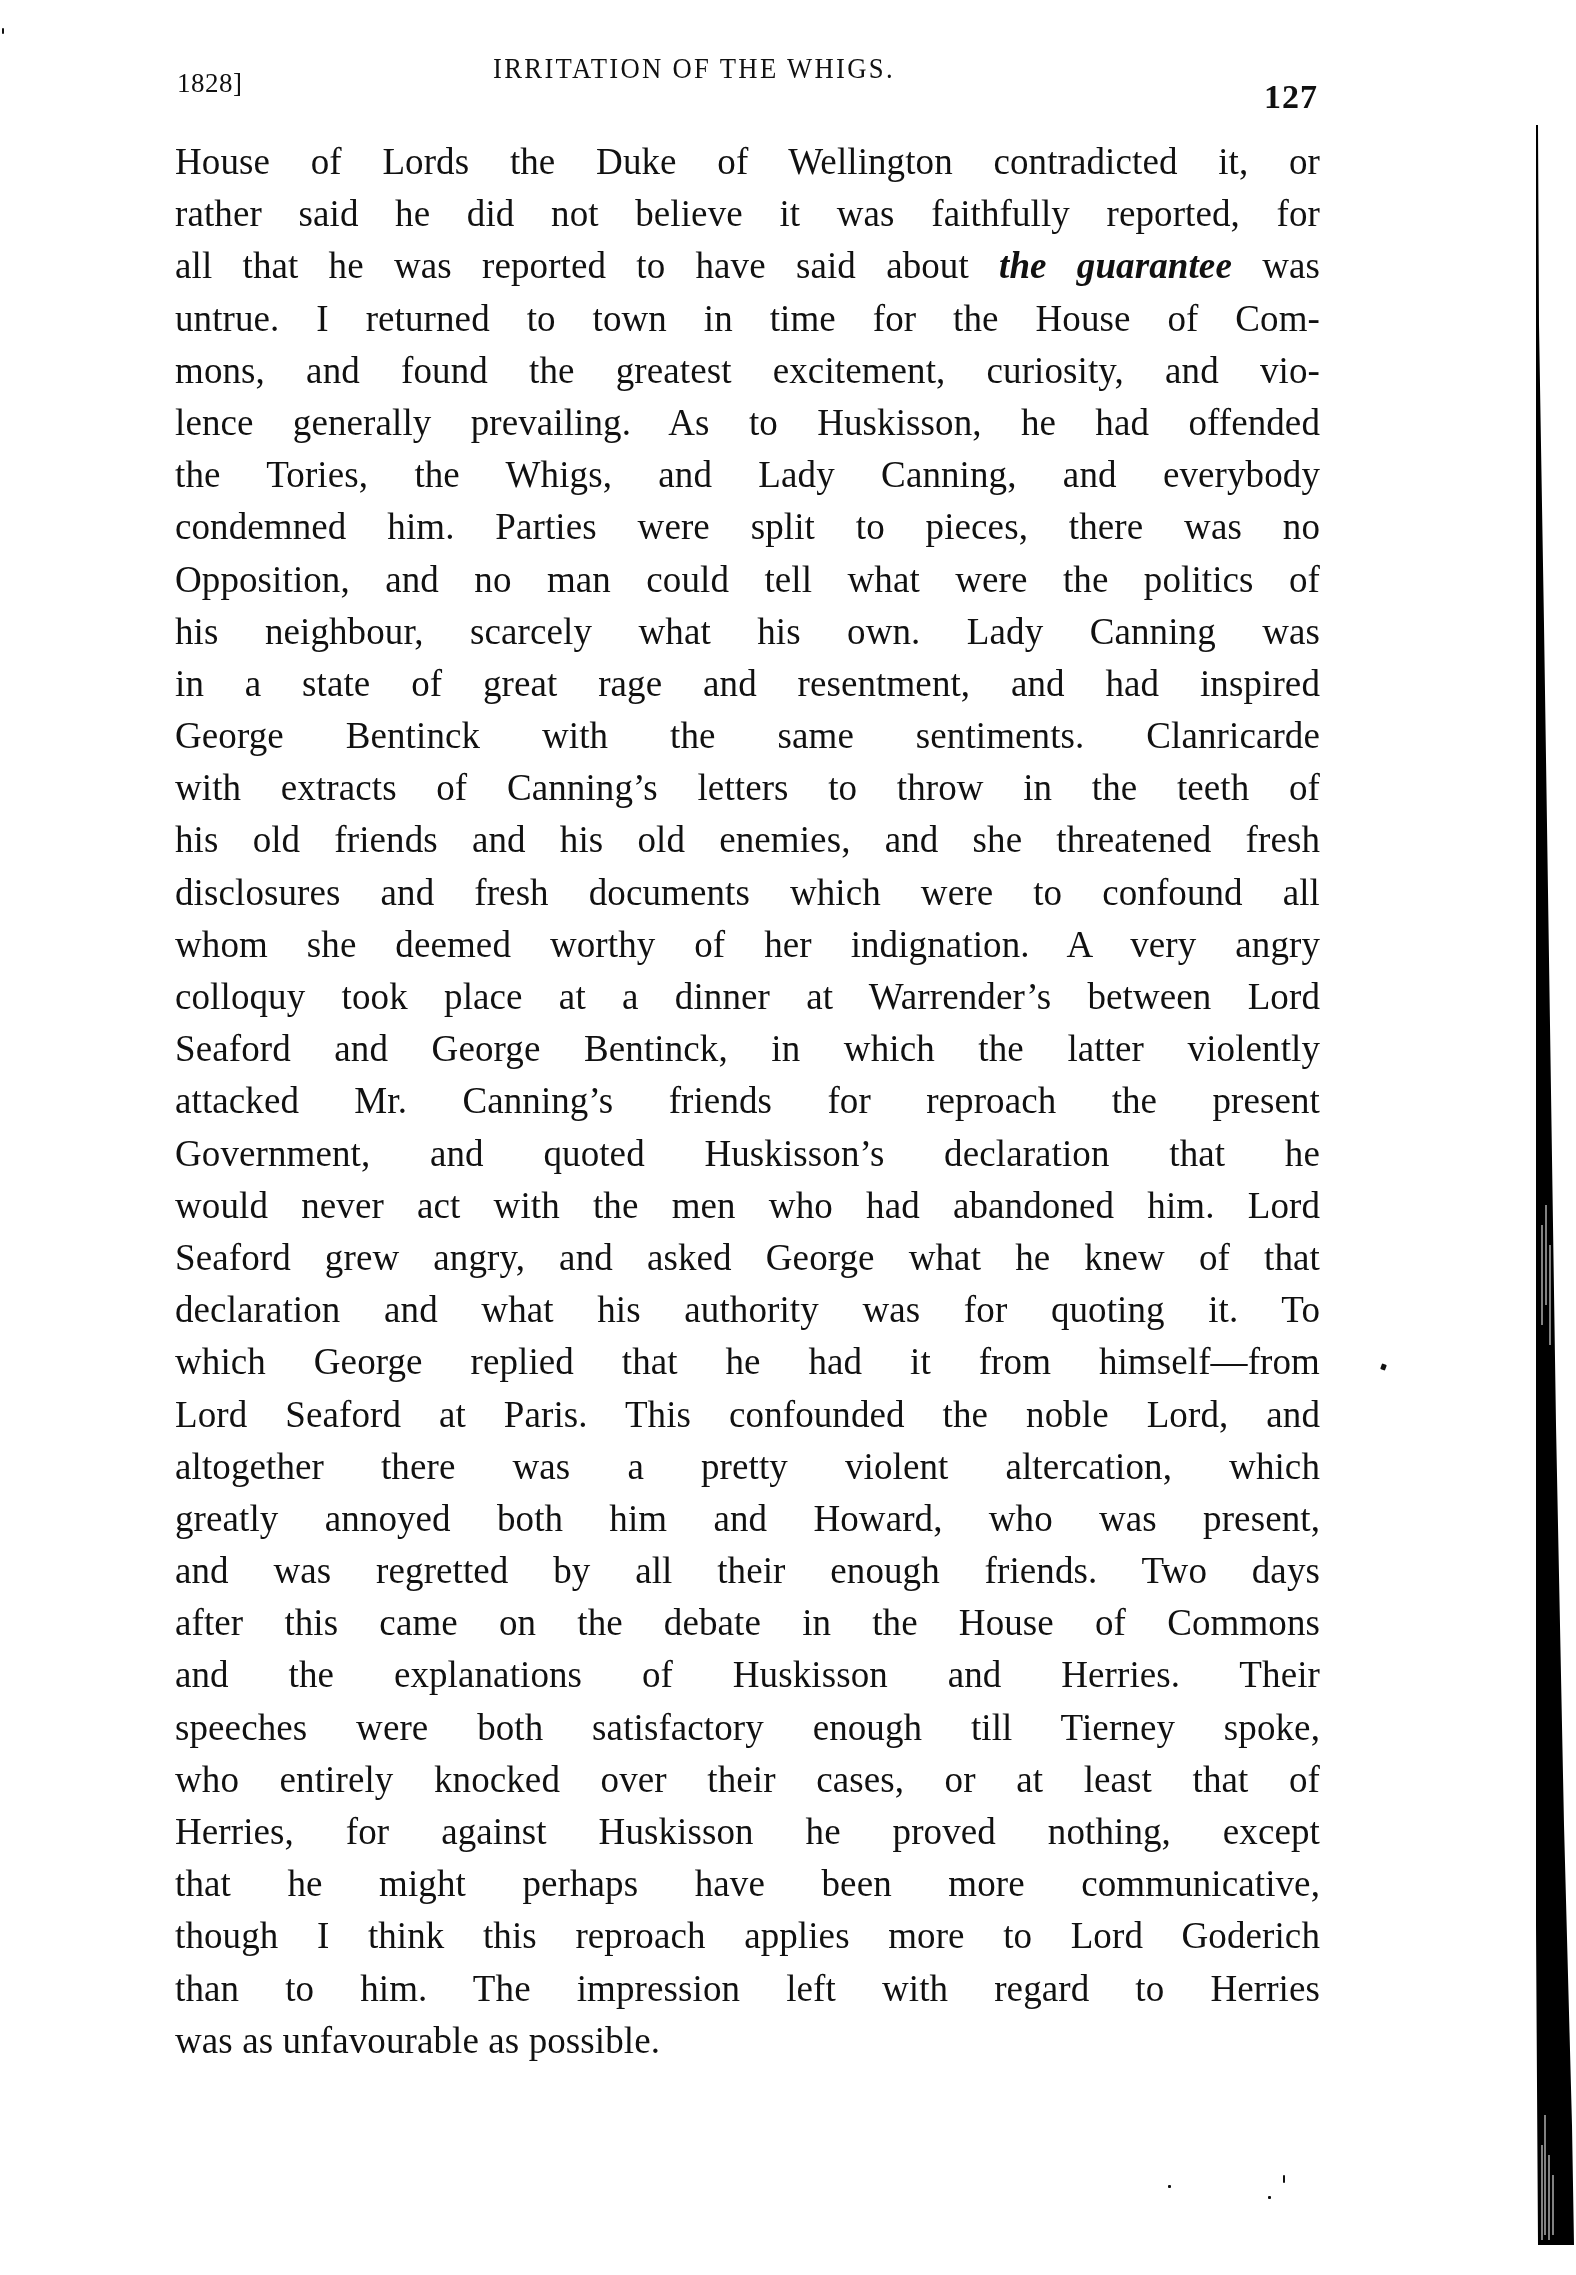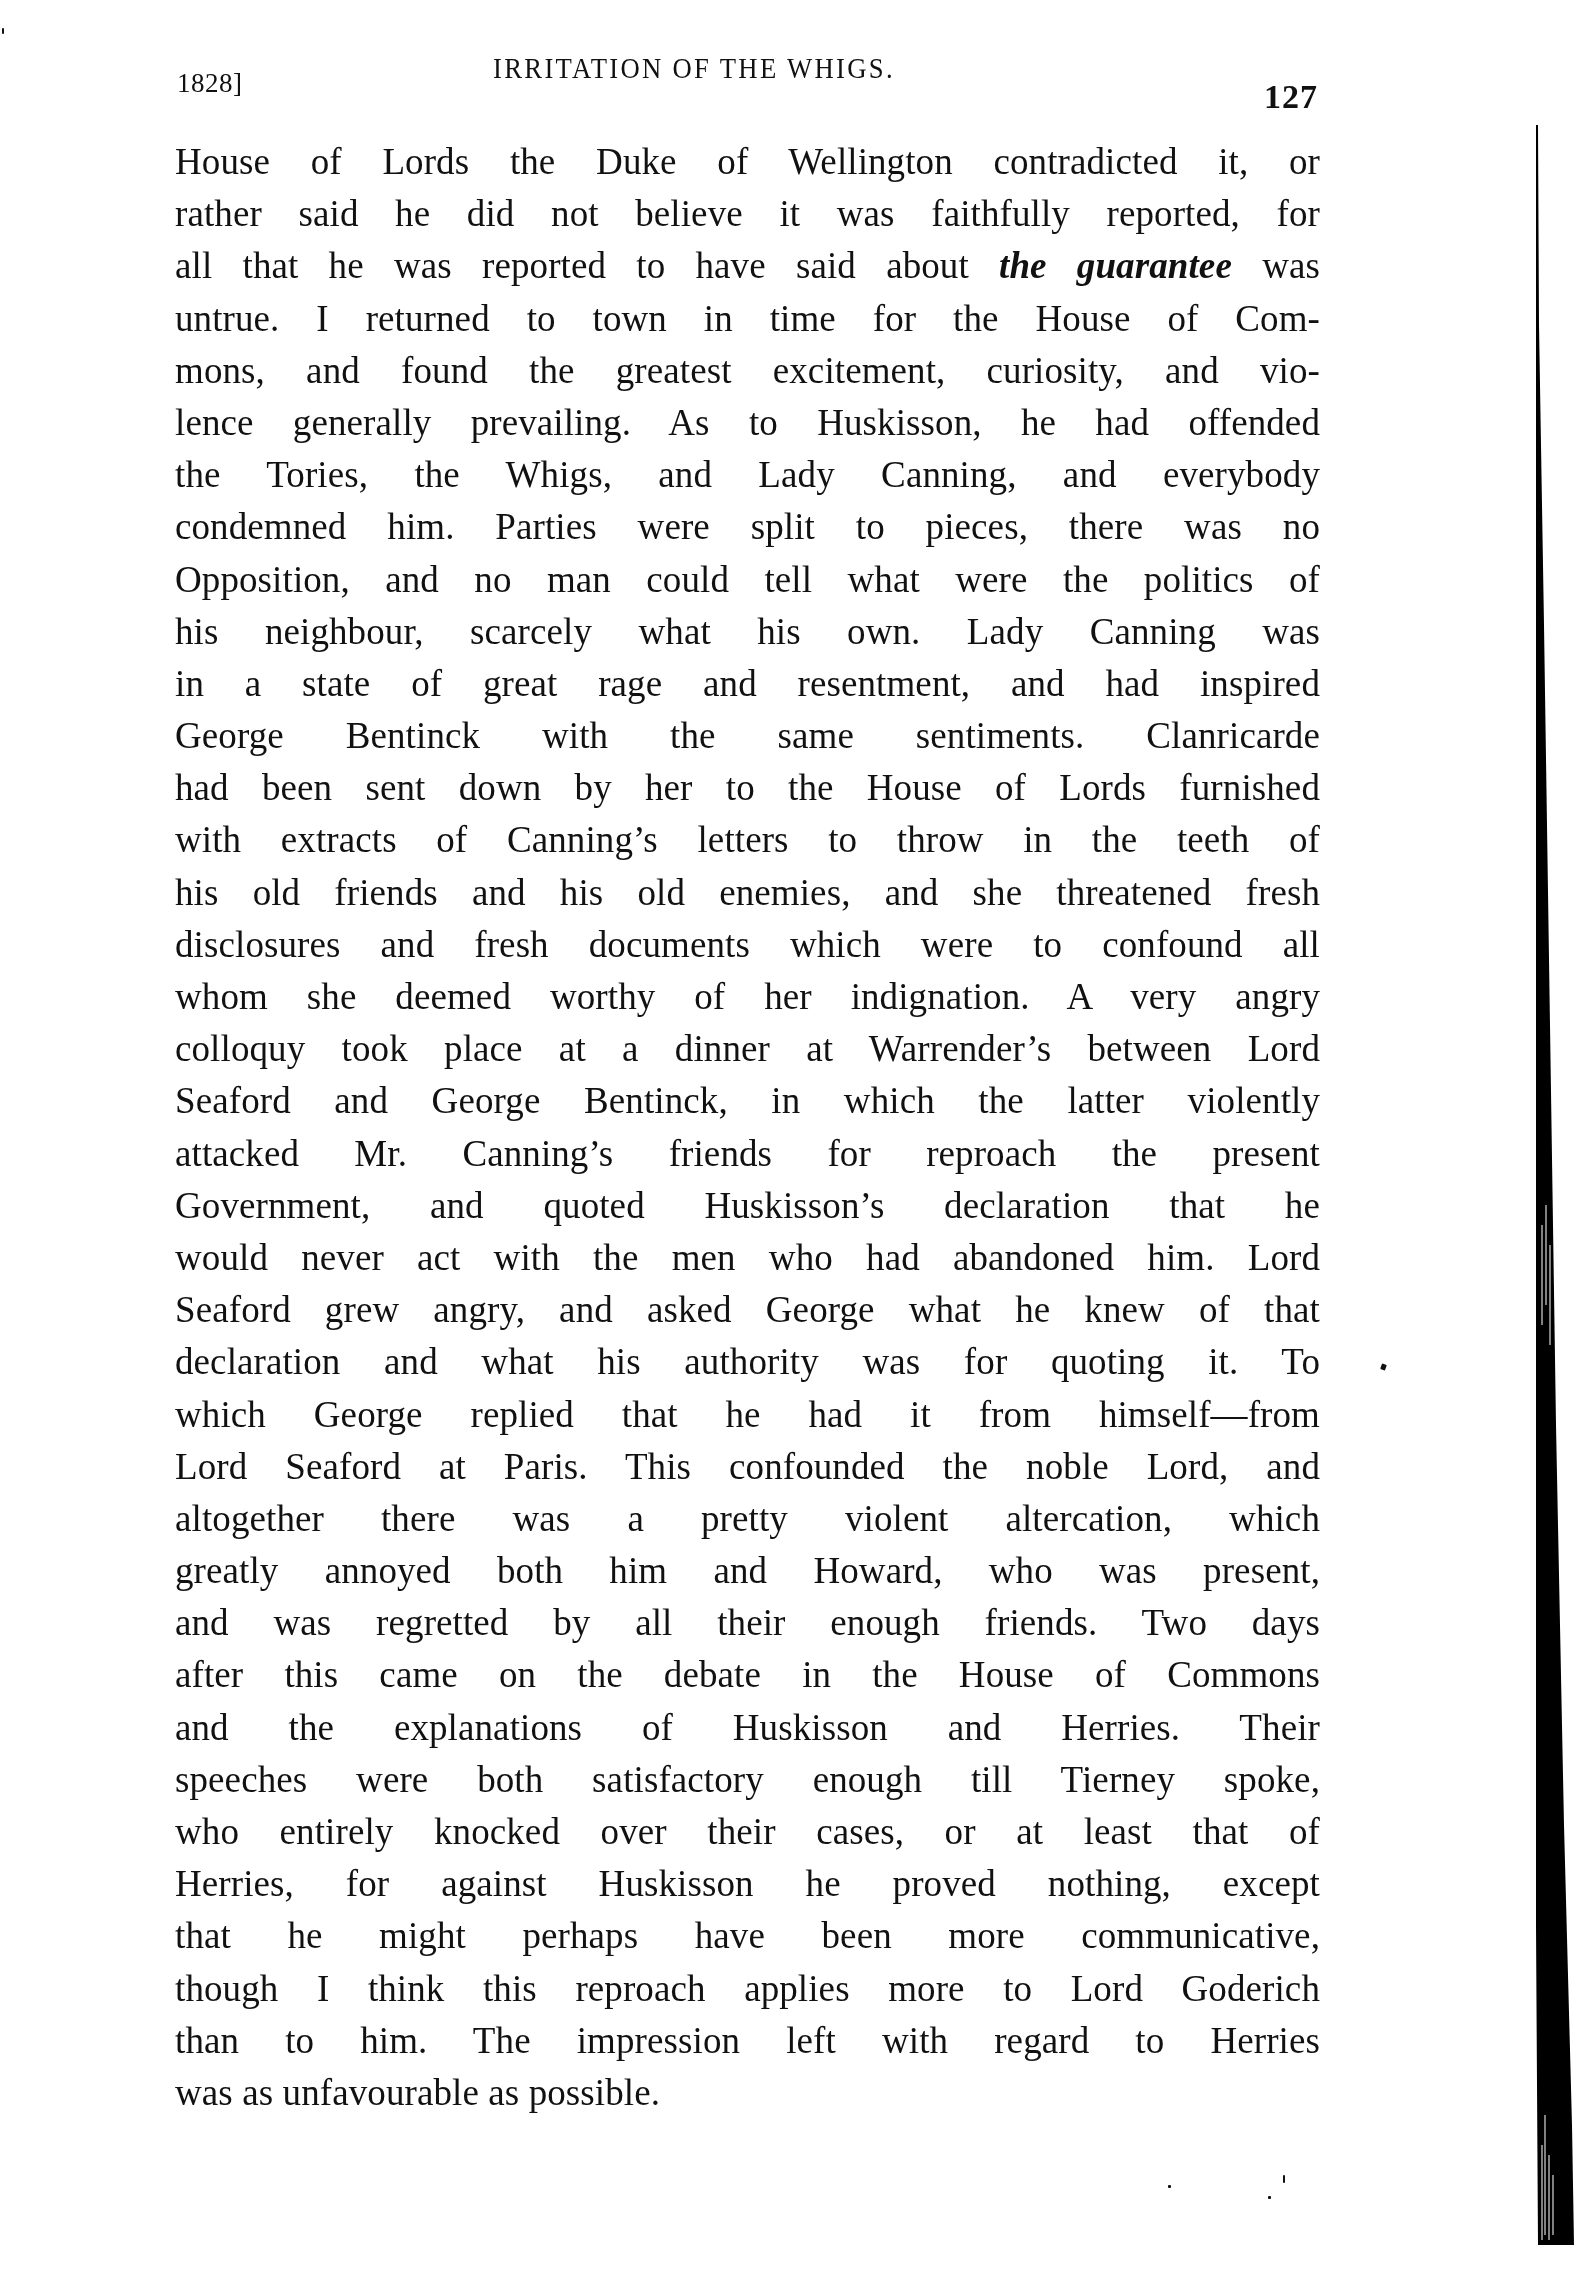--- a/index.html
+++ b/index.html
@@ -106,21 +106,20 @@
     <span class="line"><span>all that he was reported to have said about </span><em>the guarantee</em><span> was</span></span>
     <span class="line">untrue.  I returned to town in time for the House of Com-</span>
     <span class="line">mons, and found the greatest excitement, curiosity, and vio-</span>
     <span class="line">lence generally prevailing.  As to Huskisson, he had offended</span>
     <span class="line">the Tories, the Whigs, and Lady Canning, and everybody</span>
     <span class="line">condemned him.  Parties were split to pieces, there was no</span>
     <span class="line">Opposition, and no man could tell what were the politics of</span>
     <span class="line">his neighbour, scarcely what his own.  Lady Canning was</span>
     <span class="line">in a state of great rage and resentment, and had inspired</span>
     <span class="line">George Bentinck with the same sentiments.  Clanricarde</span>
-    <span class="line">had been sent down by her to the House of Lords furnished</span>
     <span class="line">with extracts of Canning’s letters to throw in the teeth of</span>
     <span class="line">his old friends and his old enemies, and she threatened fresh</span>
     <span class="line">disclosures and fresh documents which were to confound all</span>
     <span class="line">whom she deemed worthy of her indignation.  A very angry</span>
     <span class="line">colloquy took place at a dinner at Warrender’s between Lord</span>
     <span class="line">Seaford and George Bentinck, in which the latter violently</span>
     <span class="line">attacked Mr. Canning’s friends for reproach the present</span>
     <span class="line">Government, and quoted Huskisson’s declaration that he</span>
     <span class="line">would never act with the men who had abandoned him. Lord</span>
     <span class="line">Seaford grew angry, and asked George what he knew of that</span>

